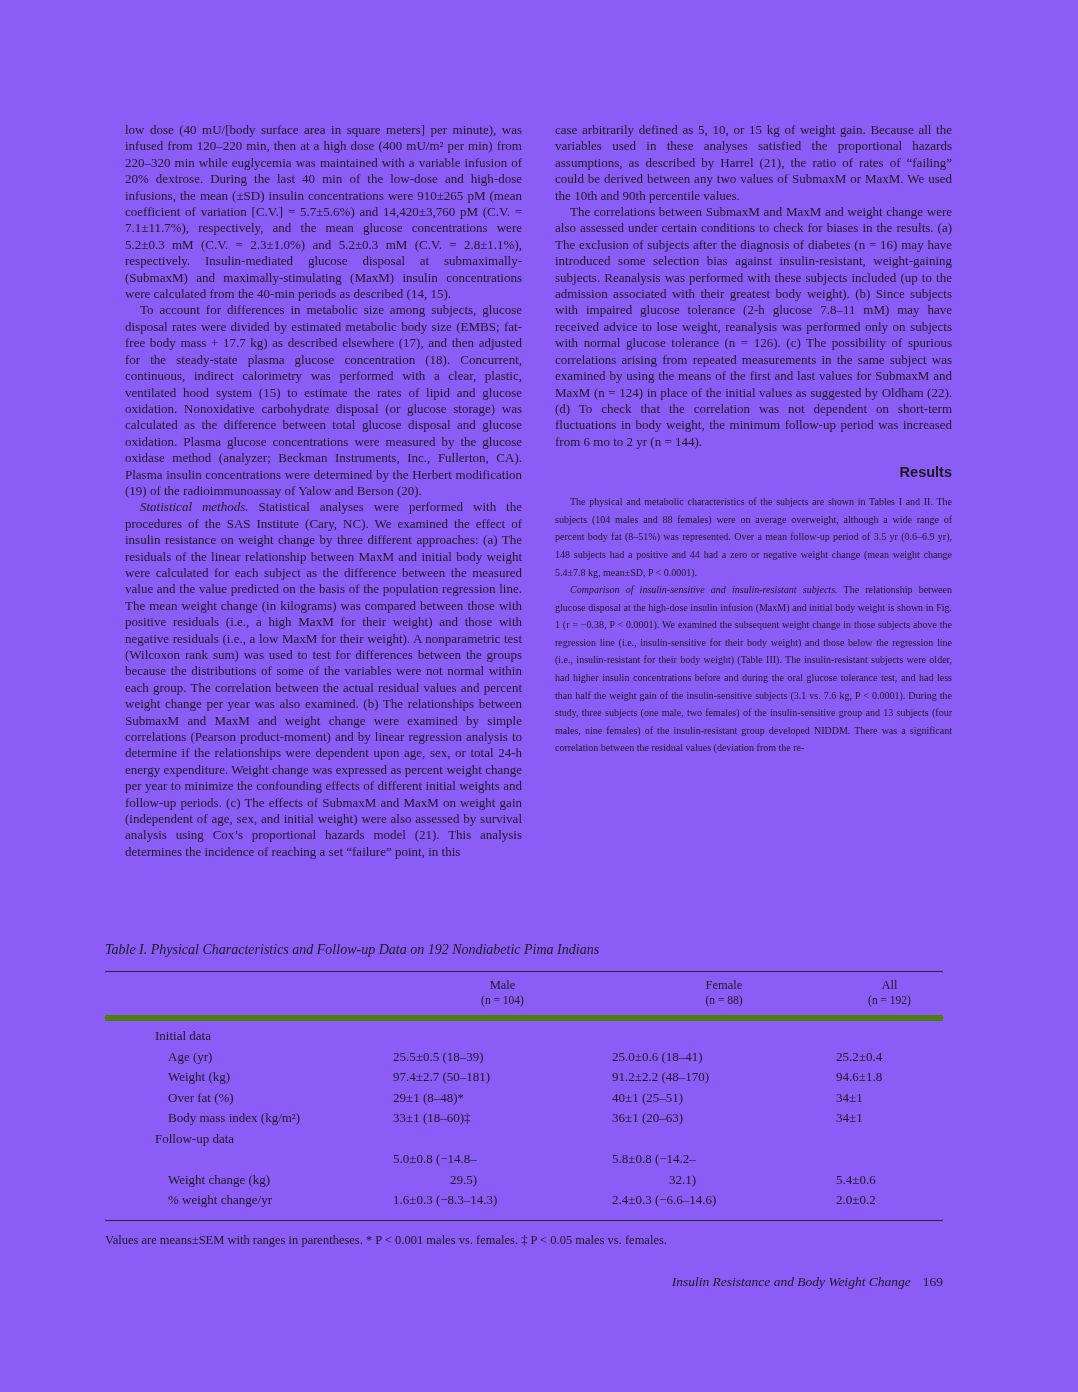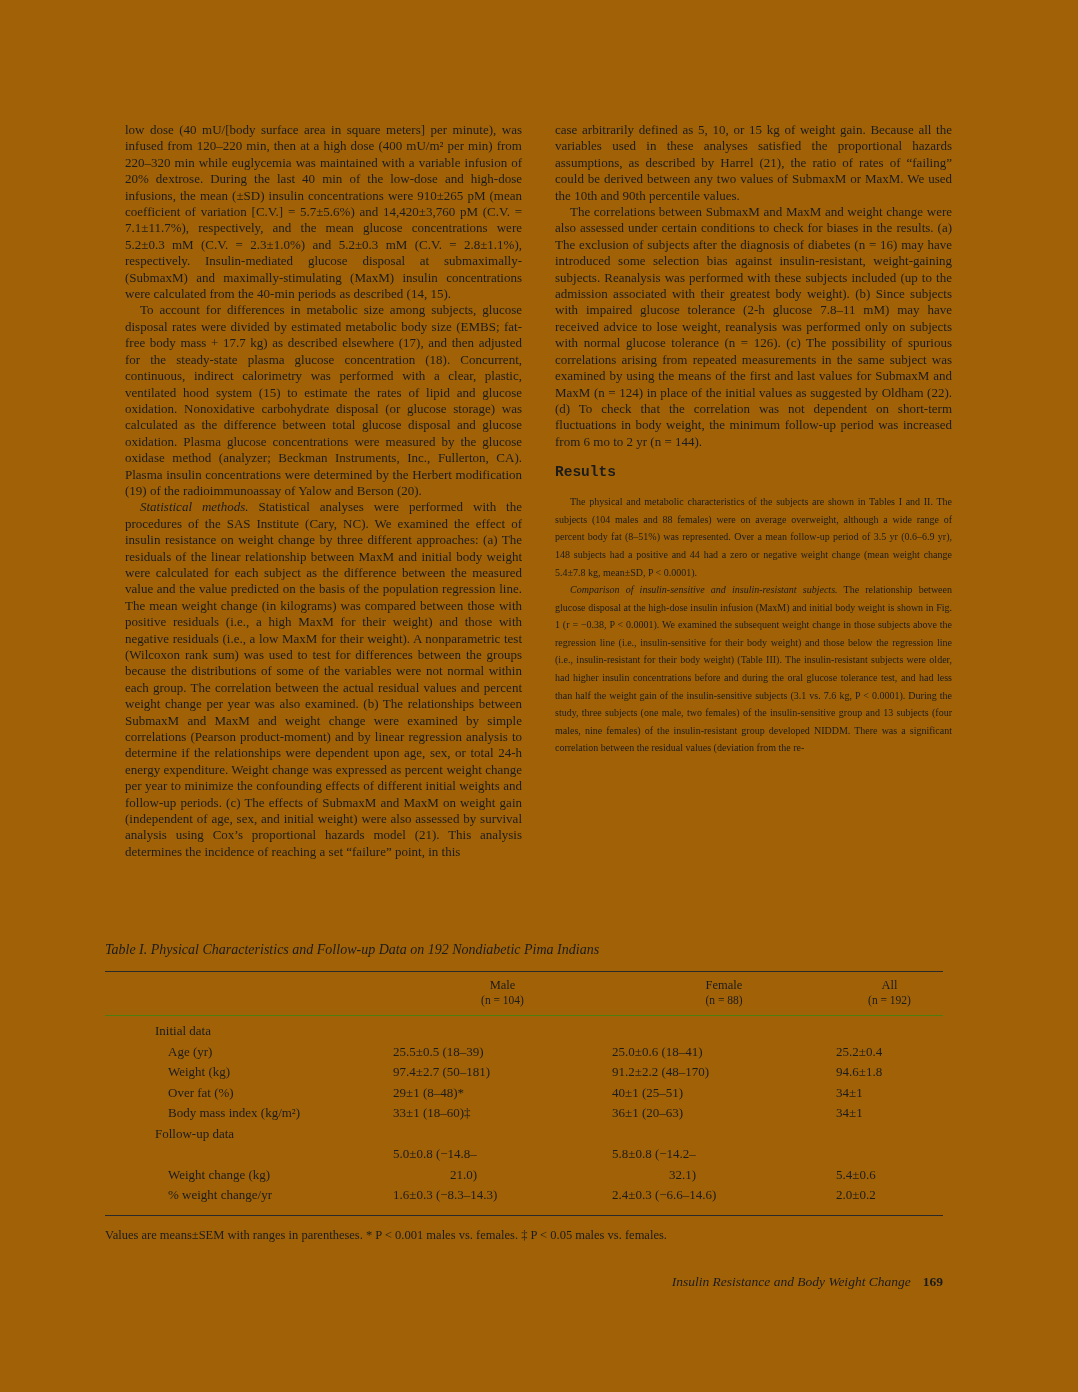--- a/index.html
+++ b/index.html
@@ -1,21 +1,21 @@
 <!DOCTYPE html>
 <html><head>
 <meta charset="utf-8">
 <style>
   * { box-sizing: border-box; }
   html, body { margin: 0; padding: 0; background: #ffffff; }
   .page {
     position: relative;
     width: 1078px;
     height: 1392px;
-    background: #a16207;
+    background: #8b5cf6;
     color: #1b1b1b;
     font-family: "Liberation Serif", serif;
     overflow: hidden;
   }
   .cols {
     position: absolute;
     left: 125px;
     top: 122px;
     width: 827px;
     display: flex;
@@ -30,45 +30,45 @@
   }
   .results-text p {
     margin: 0;
     font-size: 10px;
     line-height: 17.6px;
     text-align: justify;
   }
   p.indent { text-indent: 15px; }
   .lead-em { font-style: italic; }
   .results-heading {
-    font-family: Liberation Mono, monospace;
+    font-family: Liberation Sans, sans-serif;
     font-weight: bold;
     font-size: 14.5px;
     margin: 14px 0 13px 0;
-    text-align: left;
+    text-align: right;
     text-indent: 0;
   }
   
   .table-block {
     position: absolute;
     left: 105px;
     top: 942px;
     width: 838px;
     font-size: 13px;
   }
   .table-title {
     font-style: italic;
     font-size: 14px;
     margin: 0 0 13px 0;
   }
   .thead {
     display: grid;
     grid-template-columns: 288px 219px 224px 107px;
     border-top: 1.5px solid #2a2a2a;
-    border-bottom: 1px solid #4d7c0f;
+    border-bottom: 6px solid #4d7c0f;
     padding: 6px 0 7px 0;
   }
   .thead .hcell {
     text-align: center;
     font-size: 12.5px;
     line-height: 15px;
   }
   .thead .hcell .h-n { font-size: 11.5px; }
   .tbody {
     border-bottom: 1.5px solid #2a2a2a;
@@ -94,21 +94,21 @@
   
   .footer {
     position: absolute;
     left: 105px;
     top: 1274px;
     width: 838px;
     text-align: right;
     font-size: 13.5px;
   }
   .running-title { font-style: italic; }
-  .page-num { font-weight: bold; margin-left: 12px; }
+  .page-num { font-weight: normal; margin-left: 12px; }
 </style>
 </head>
 <body>
 
 <div class="page">
 
   <div class="cols">
 
     <div class="col methods">
       <p><span class="lead-em"></span><span>low dose (40 mU/[body surface area in square meters] per minute), was infused from 120–220 min, then at a high dose (400 mU/m² per min) from 220–320 min while euglycemia was maintained with a variable infusion of 20% dextrose. During the last 40 min of the low-dose and high-dose infusions, the mean (±SD) insulin concentrations were 910±265 pM (mean coefficient of variation [C.V.] = 5.7±5.6%) and 14,420±3,760 pM (C.V. = 7.1±11.7%), respectively, and the mean glucose concentrations were 5.2±0.3 mM (C.V. = 2.3±1.0%) and 5.2±0.3 mM (C.V. = 2.8±1.1%), respectively. Insulin-mediated glucose disposal at submaximally- (SubmaxM) and maximally-stimulating (MaxM) insulin concentrations were calculated from the 40-min periods as described (14, 15).</span></p>
@@ -189,21 +189,21 @@
           <div class="tcell c3"></div>
         </div>
         <div class="trow cont">
           <div class="tcell c0"></div>
           <div class="tcell c1">5.0±0.8 (−14.8–</div>
           <div class="tcell c2">5.8±0.8 (−14.2–</div>
           <div class="tcell c3"></div>
         </div>
         <div class="trow wrap">
           <div class="tcell c0">Weight change (kg)</div>
-          <div class="tcell c1">21.0)</div>
+          <div class="tcell c1">29.5)</div>
           <div class="tcell c2">32.1)</div>
           <div class="tcell c3">5.4±0.6</div>
         </div>
         <div class="trow data">
           <div class="tcell c0">% weight change/yr</div>
           <div class="tcell c1">1.6±0.3 (−8.3–14.3)</div>
           <div class="tcell c2">2.4±0.3 (−6.6–14.6)</div>
           <div class="tcell c3">2.0±0.2</div>
         </div>
       </div>

